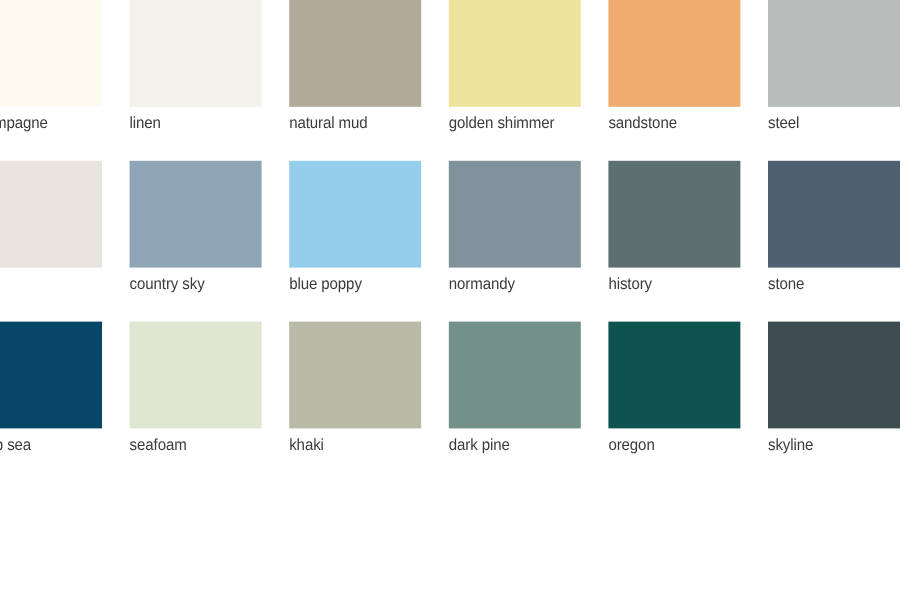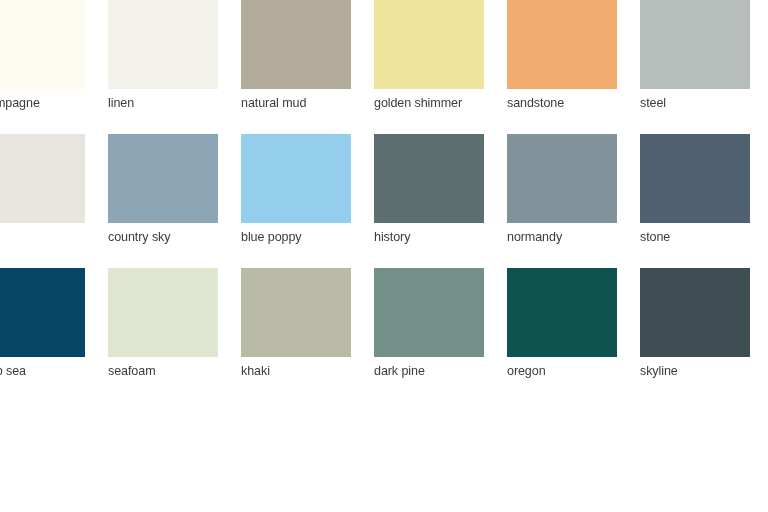--- a/index.html
+++ b/index.html
@@ -96,26 +96,26 @@
       </div>
       <div class="swatch-cell">
         <div class="swatch-chip" style="background-color: rgb(142, 165, 182);"></div>
         <div class="swatch-label" style="color: rgb(59, 59, 59);">country sky</div>
       </div>
       <div class="swatch-cell">
         <div class="swatch-chip" style="background-color: rgb(149, 206, 237);"></div>
         <div class="swatch-label" style="color: rgb(59, 59, 59);">blue poppy</div>
       </div>
       <div class="swatch-cell">
+        <div class="swatch-chip" style="background-color: rgb(129, 146, 155);"></div>
+        <div class="swatch-label" style="color: rgb(59, 59, 59);">normandy</div>
+      </div>
+      <div class="swatch-cell">
         <div class="swatch-chip" style="background-color: rgb(94, 111, 114);"></div>
         <div class="swatch-label" style="color: rgb(59, 59, 59);">history</div>
-      </div>
-      <div class="swatch-cell">
-        <div class="swatch-chip" style="background-color: rgb(129, 146, 155);"></div>
-        <div class="swatch-label" style="color: rgb(59, 59, 59);">normandy</div>
       </div>
       <div class="swatch-cell">
         <div class="swatch-chip" style="background-color: rgb(79, 96, 112);"></div>
         <div class="swatch-label" style="color: rgb(59, 59, 59);">stone</div>
       </div>
       <div class="swatch-cell">
         <div class="swatch-chip" style="background-color: rgb(8, 70, 103);"></div>
         <div class="swatch-label" style="color: rgb(59, 59, 59);">deep sea</div>
       </div>
       <div class="swatch-cell">

